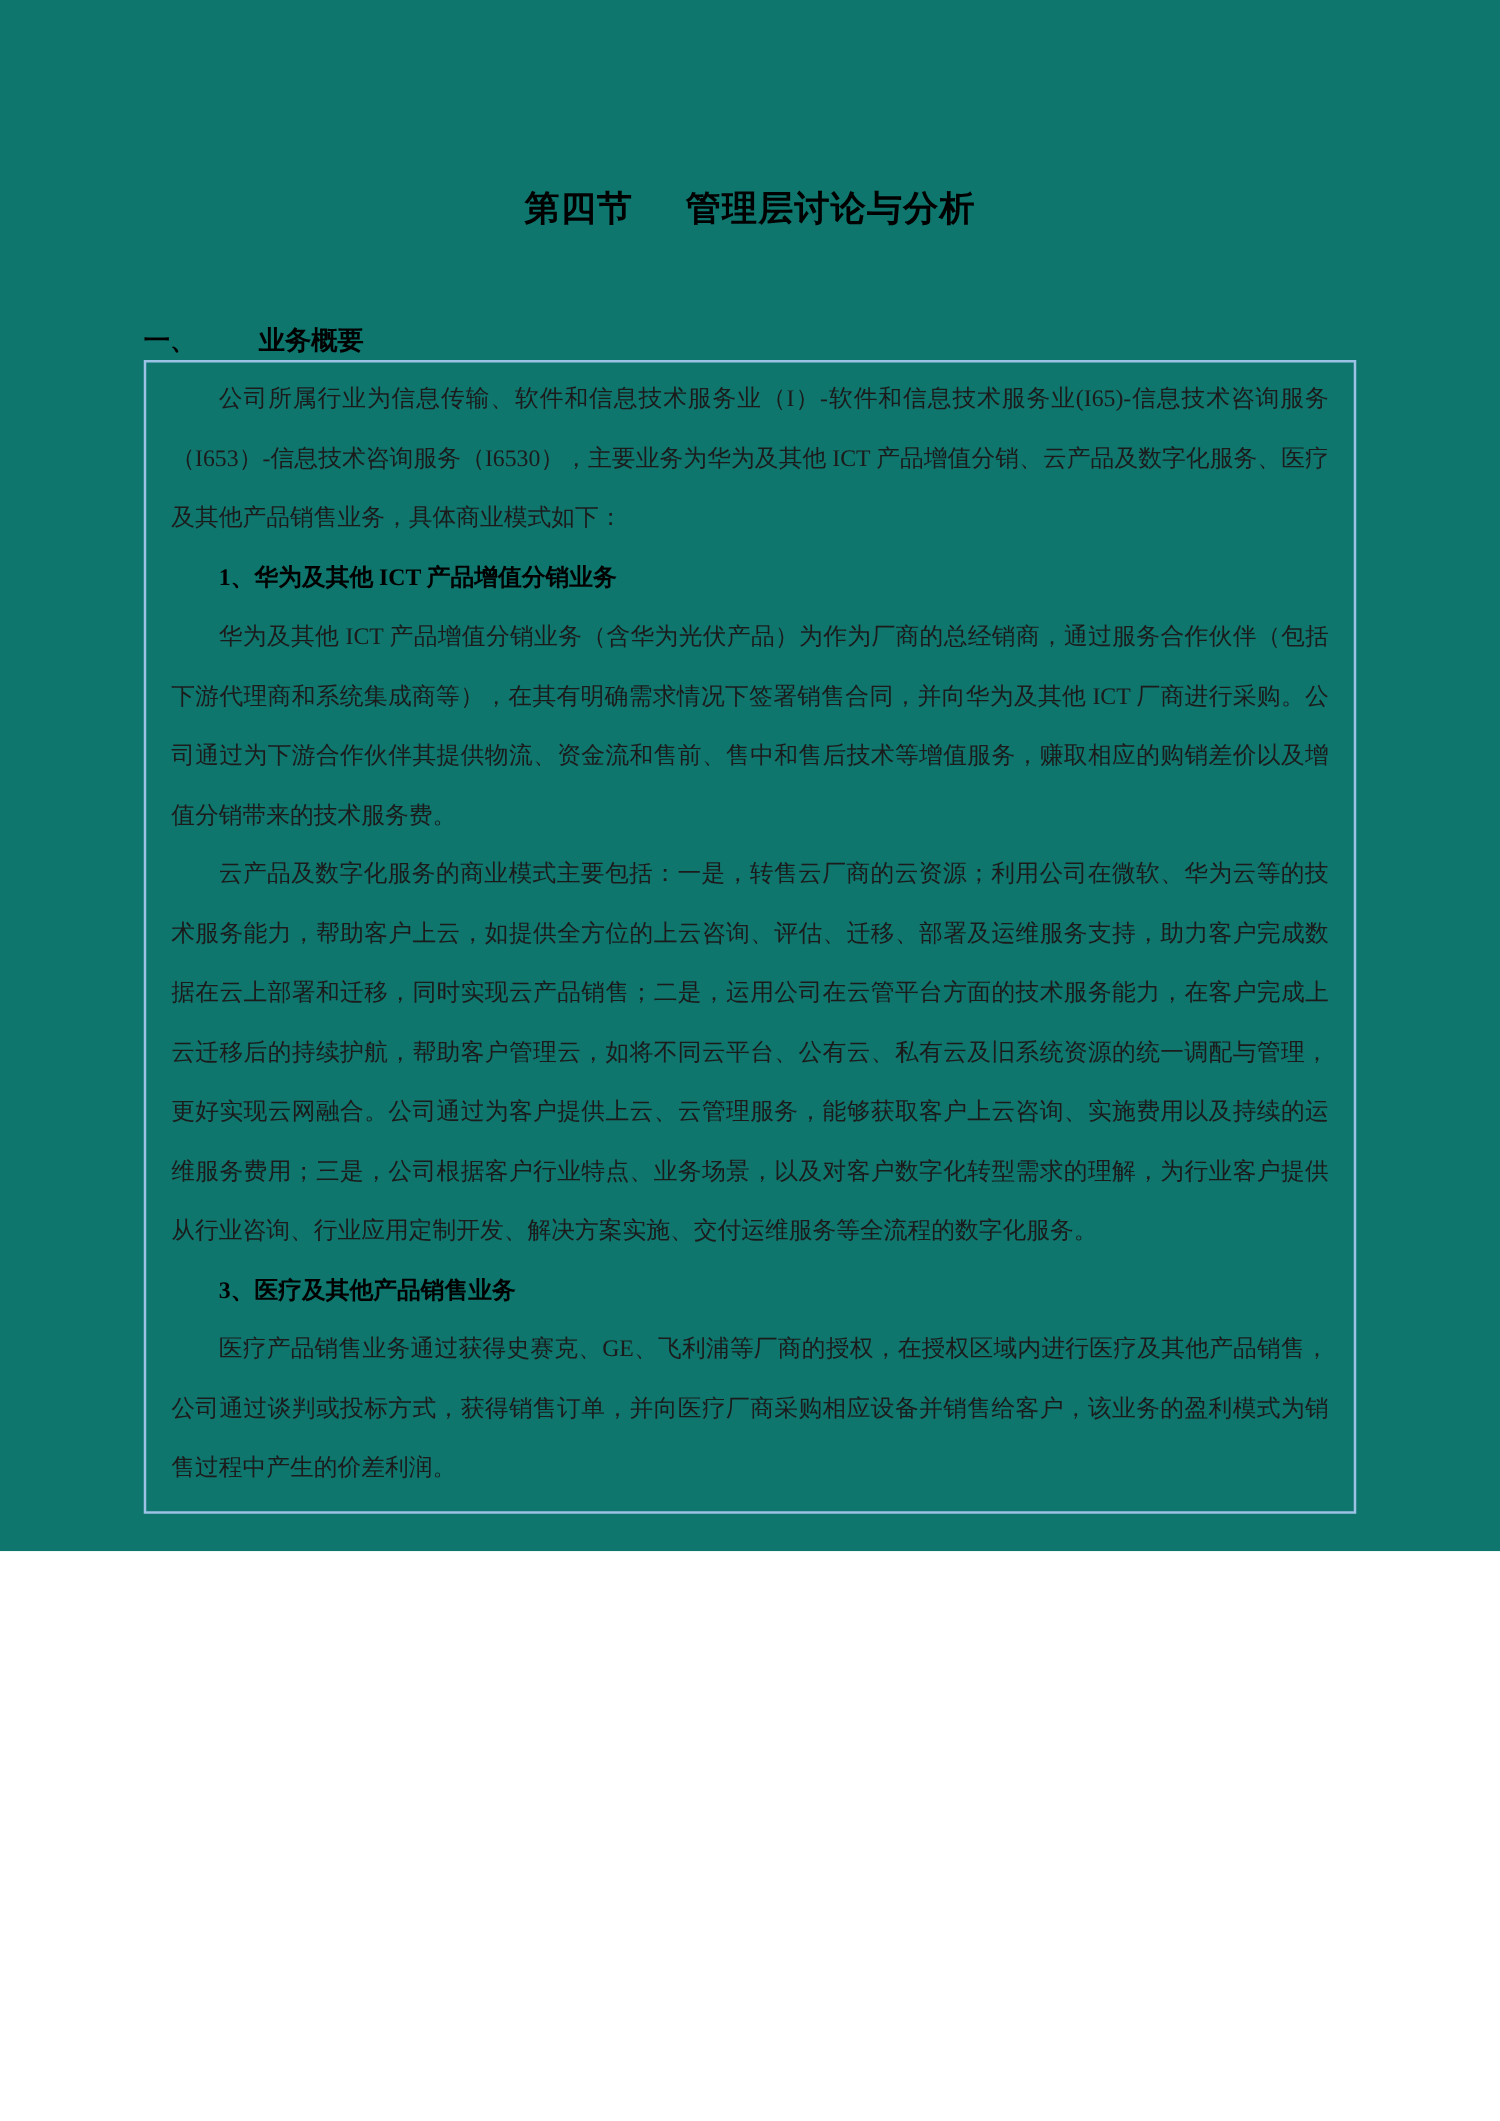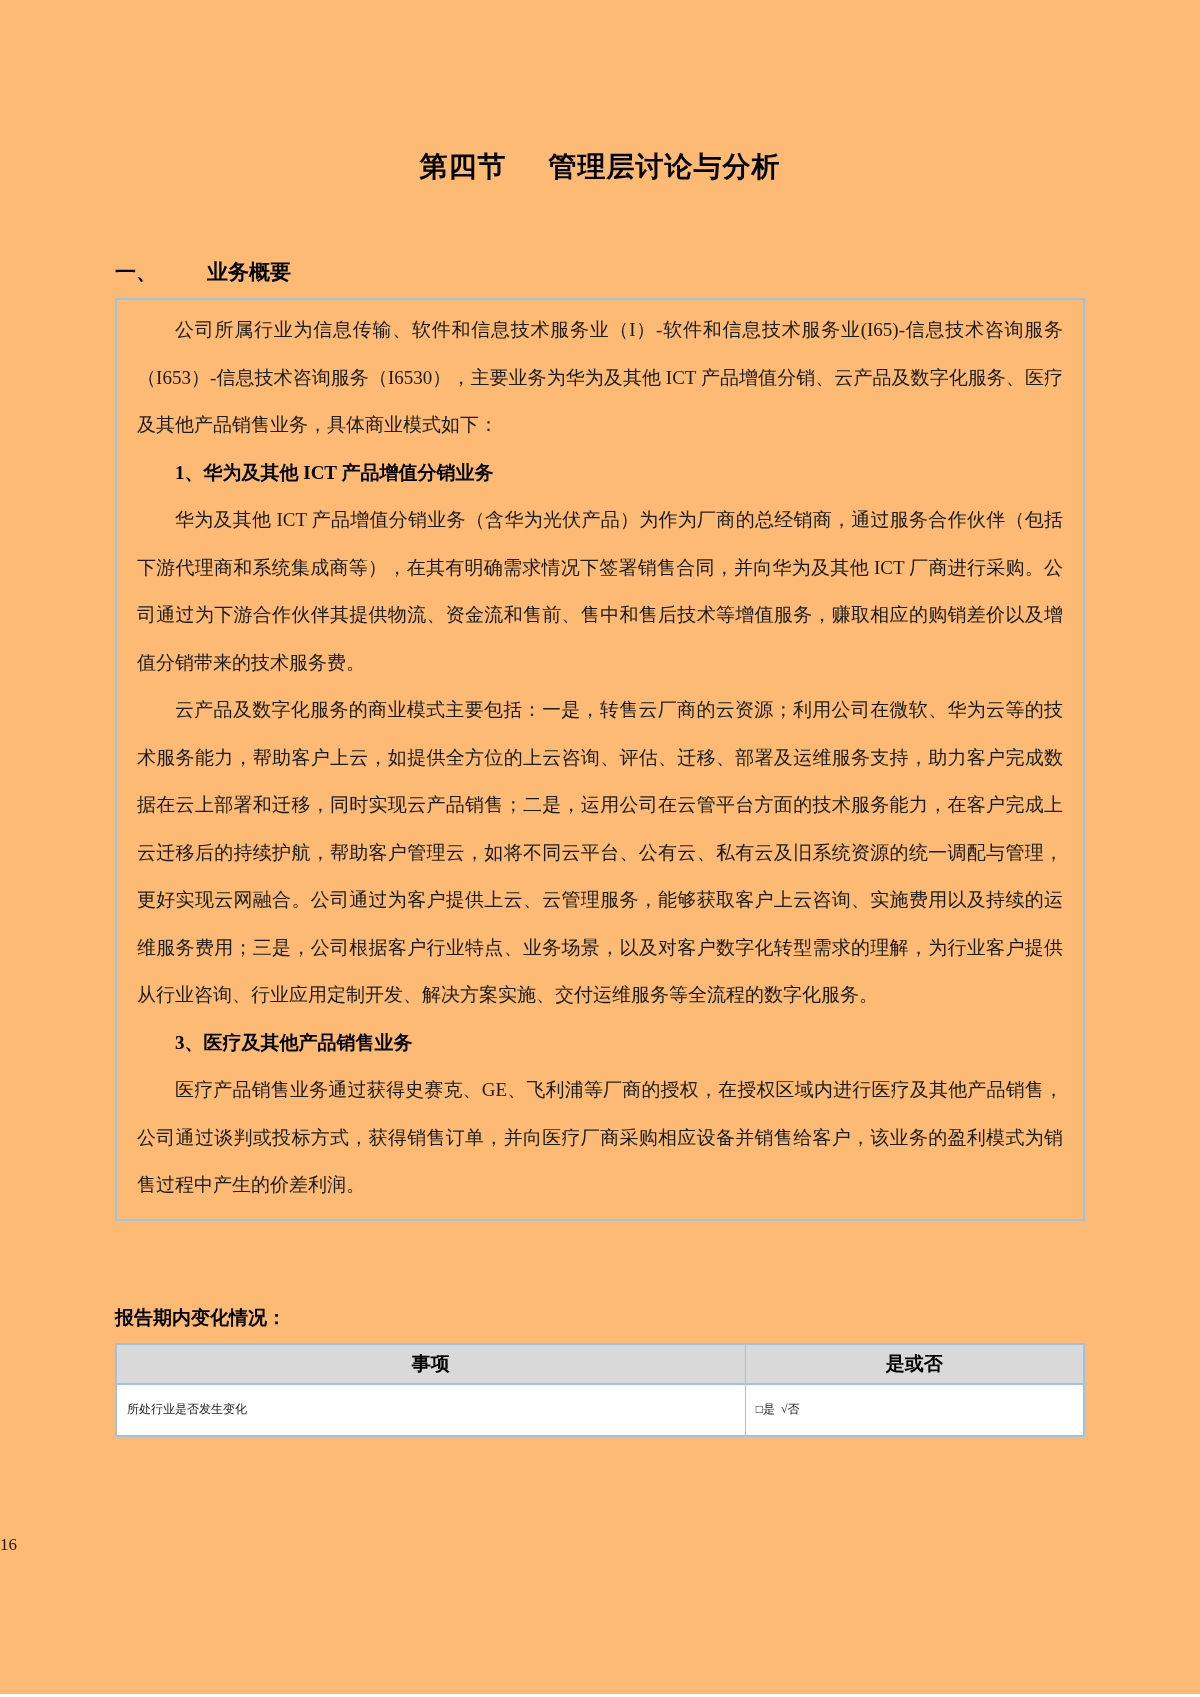--- a/index.html
+++ b/index.html
@@ -1,21 +1,21 @@
 <!DOCTYPE html>
 <html lang="zh"><head>
 <meta charset="utf-8">
 <style>
   html,body{margin:0;padding:0;background:#ffffff;}
   .page{
     position:relative;
     width:1200px;
-    height:1694px;
+    height:1241px;
     margin:0 auto;
-    background:#fdba74;
+    background:#0f766e;
     font-family:"Liberation Serif","DejaVu Serif",serif;
     color:#1b1b1b;
     box-sizing:border-box;
     padding:0 115px;
     overflow:hidden;
   }
   .doc-title{
     margin:0;
     padding-top:148px;
     text-align:center;
@@ -35,21 +35,21 @@
   }
   .sec-heading .num{display:inline-block;width:92px;}
   .block-label{
     margin-top:44px;
     font-family:"Liberation Sans","DejaVu Sans",sans-serif;
     font-weight:bold;
     font-size:19px;
     color:#000;
   }
   .model-box{
-    margin-top:12px;
+    margin-top:2px;
     border:2px solid #9CC2E5;
     padding:6px 20px 10px 20px;
     box-sizing:border-box;
   }
   .model-box p{
     margin:0;
     font-size:19px;
     line-height:2.5;
     text-align:justify;
     text-indent:2em;

